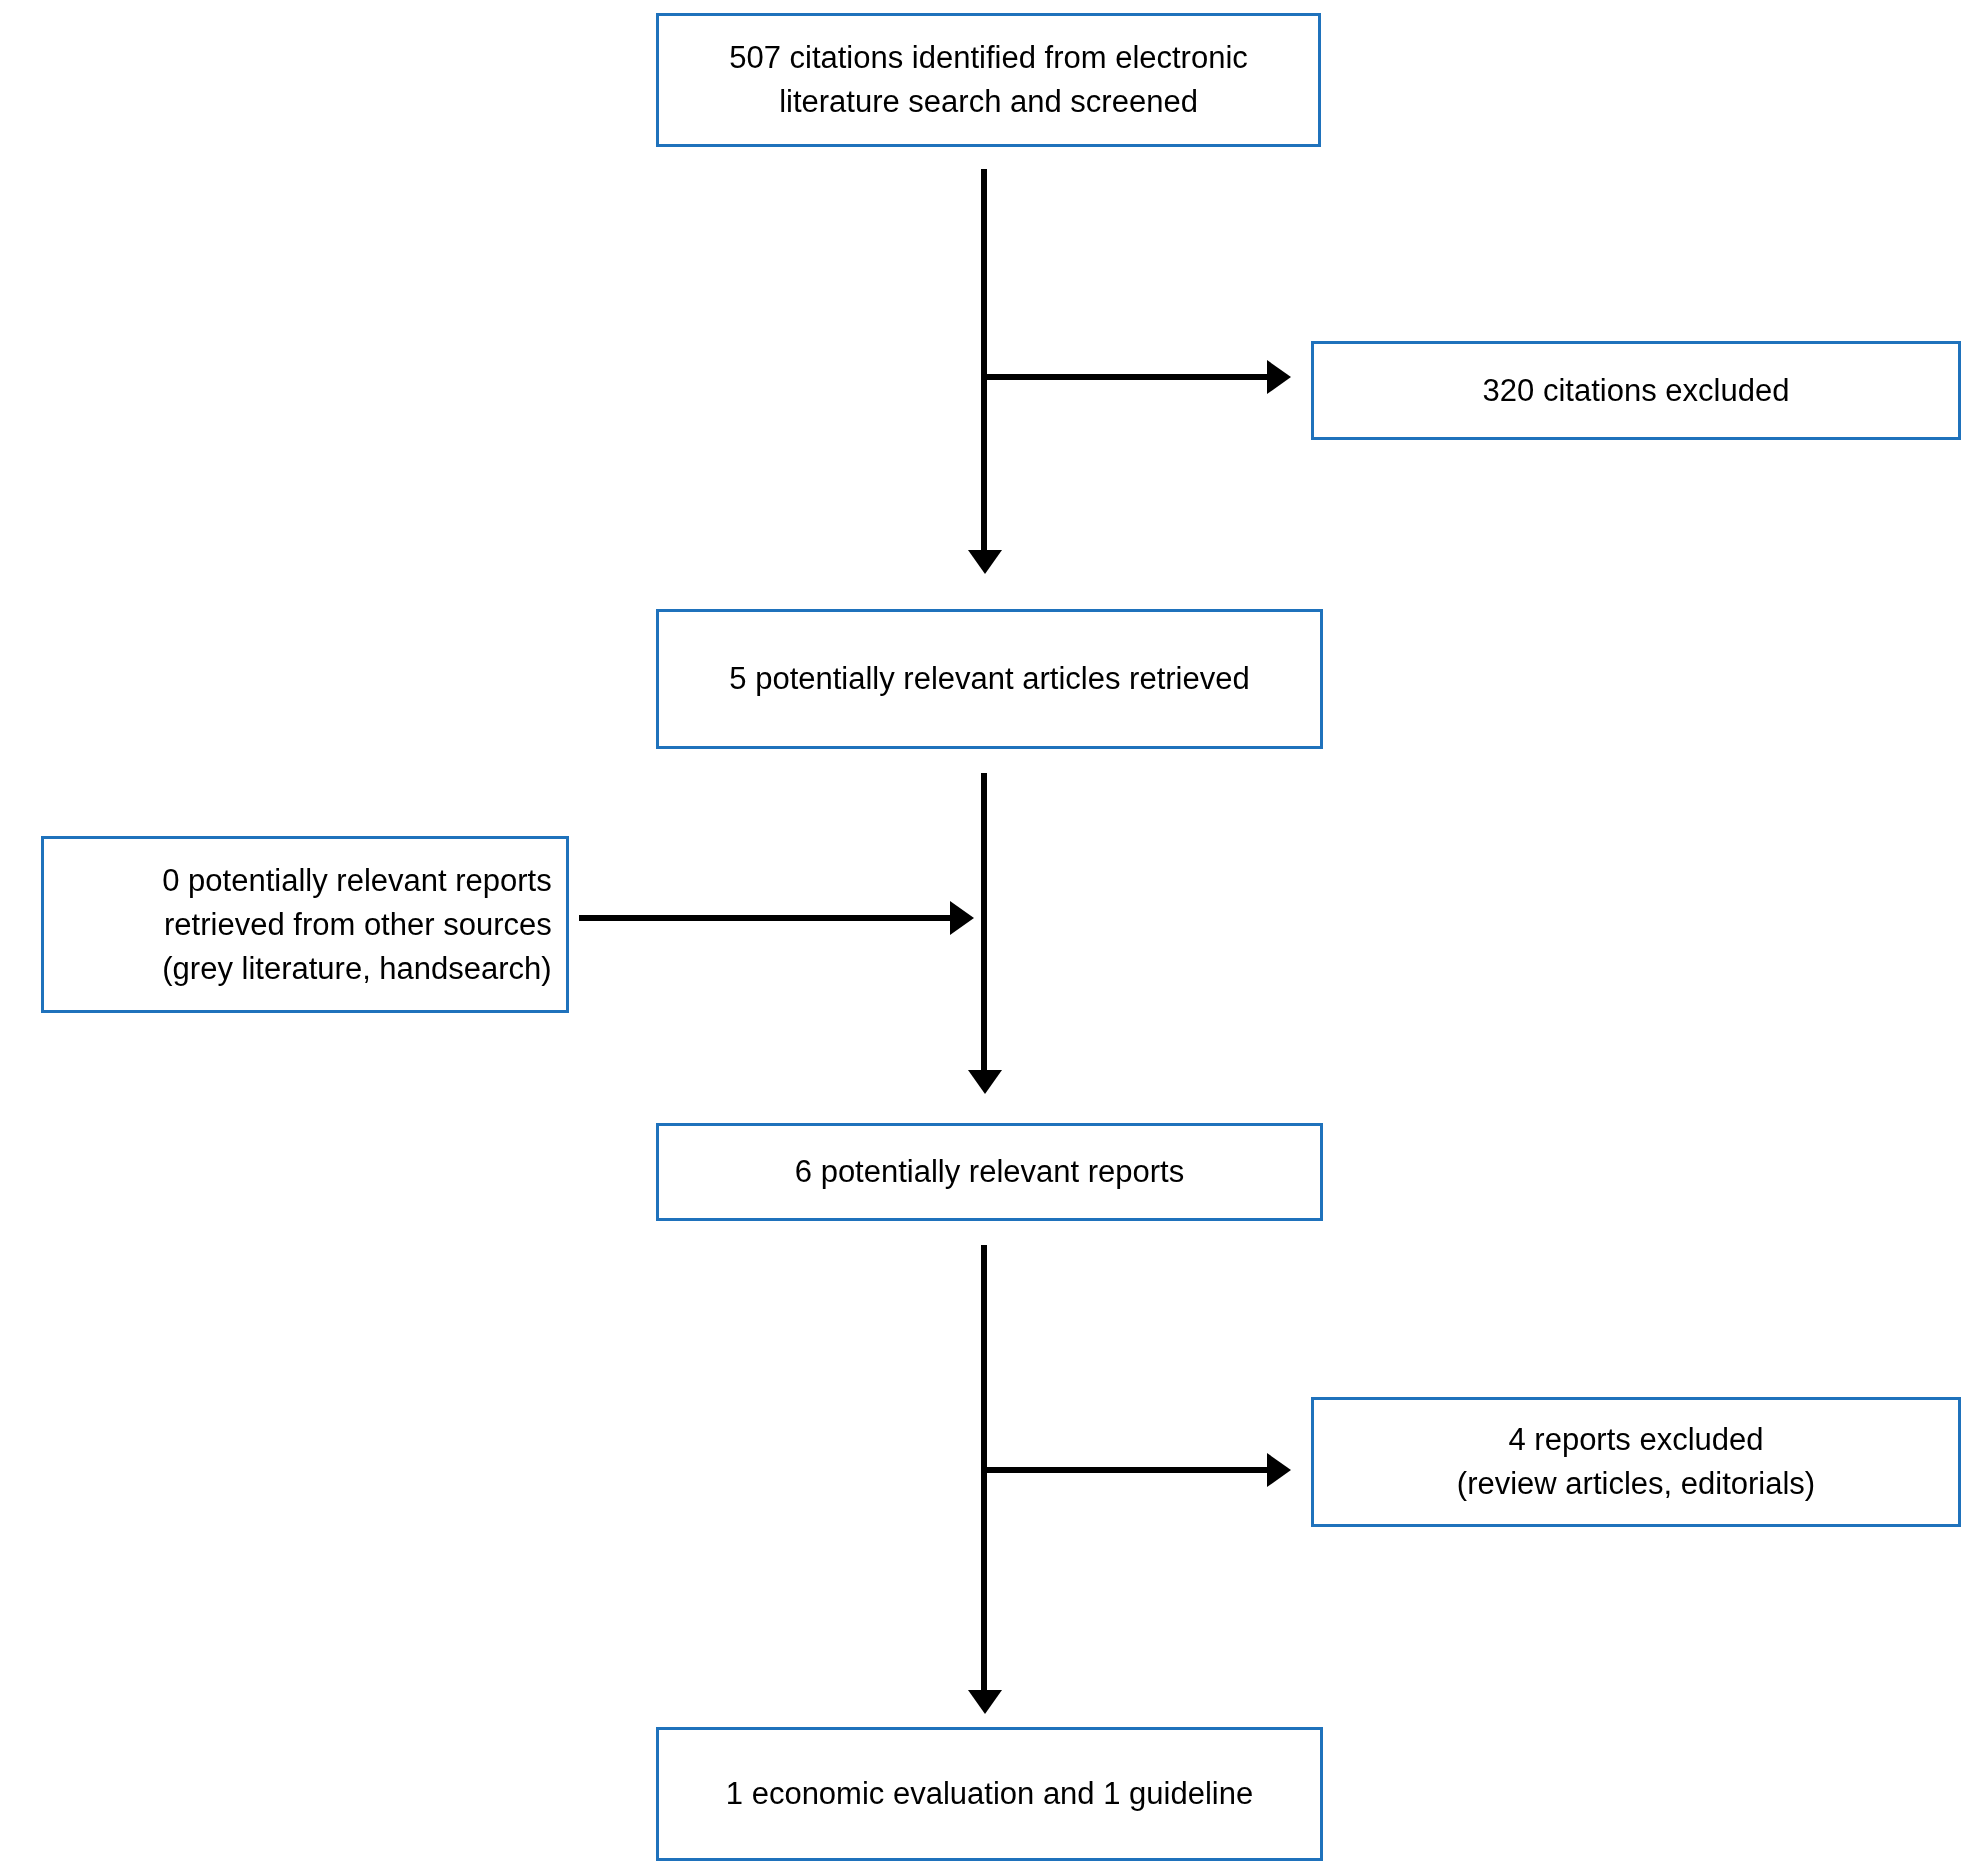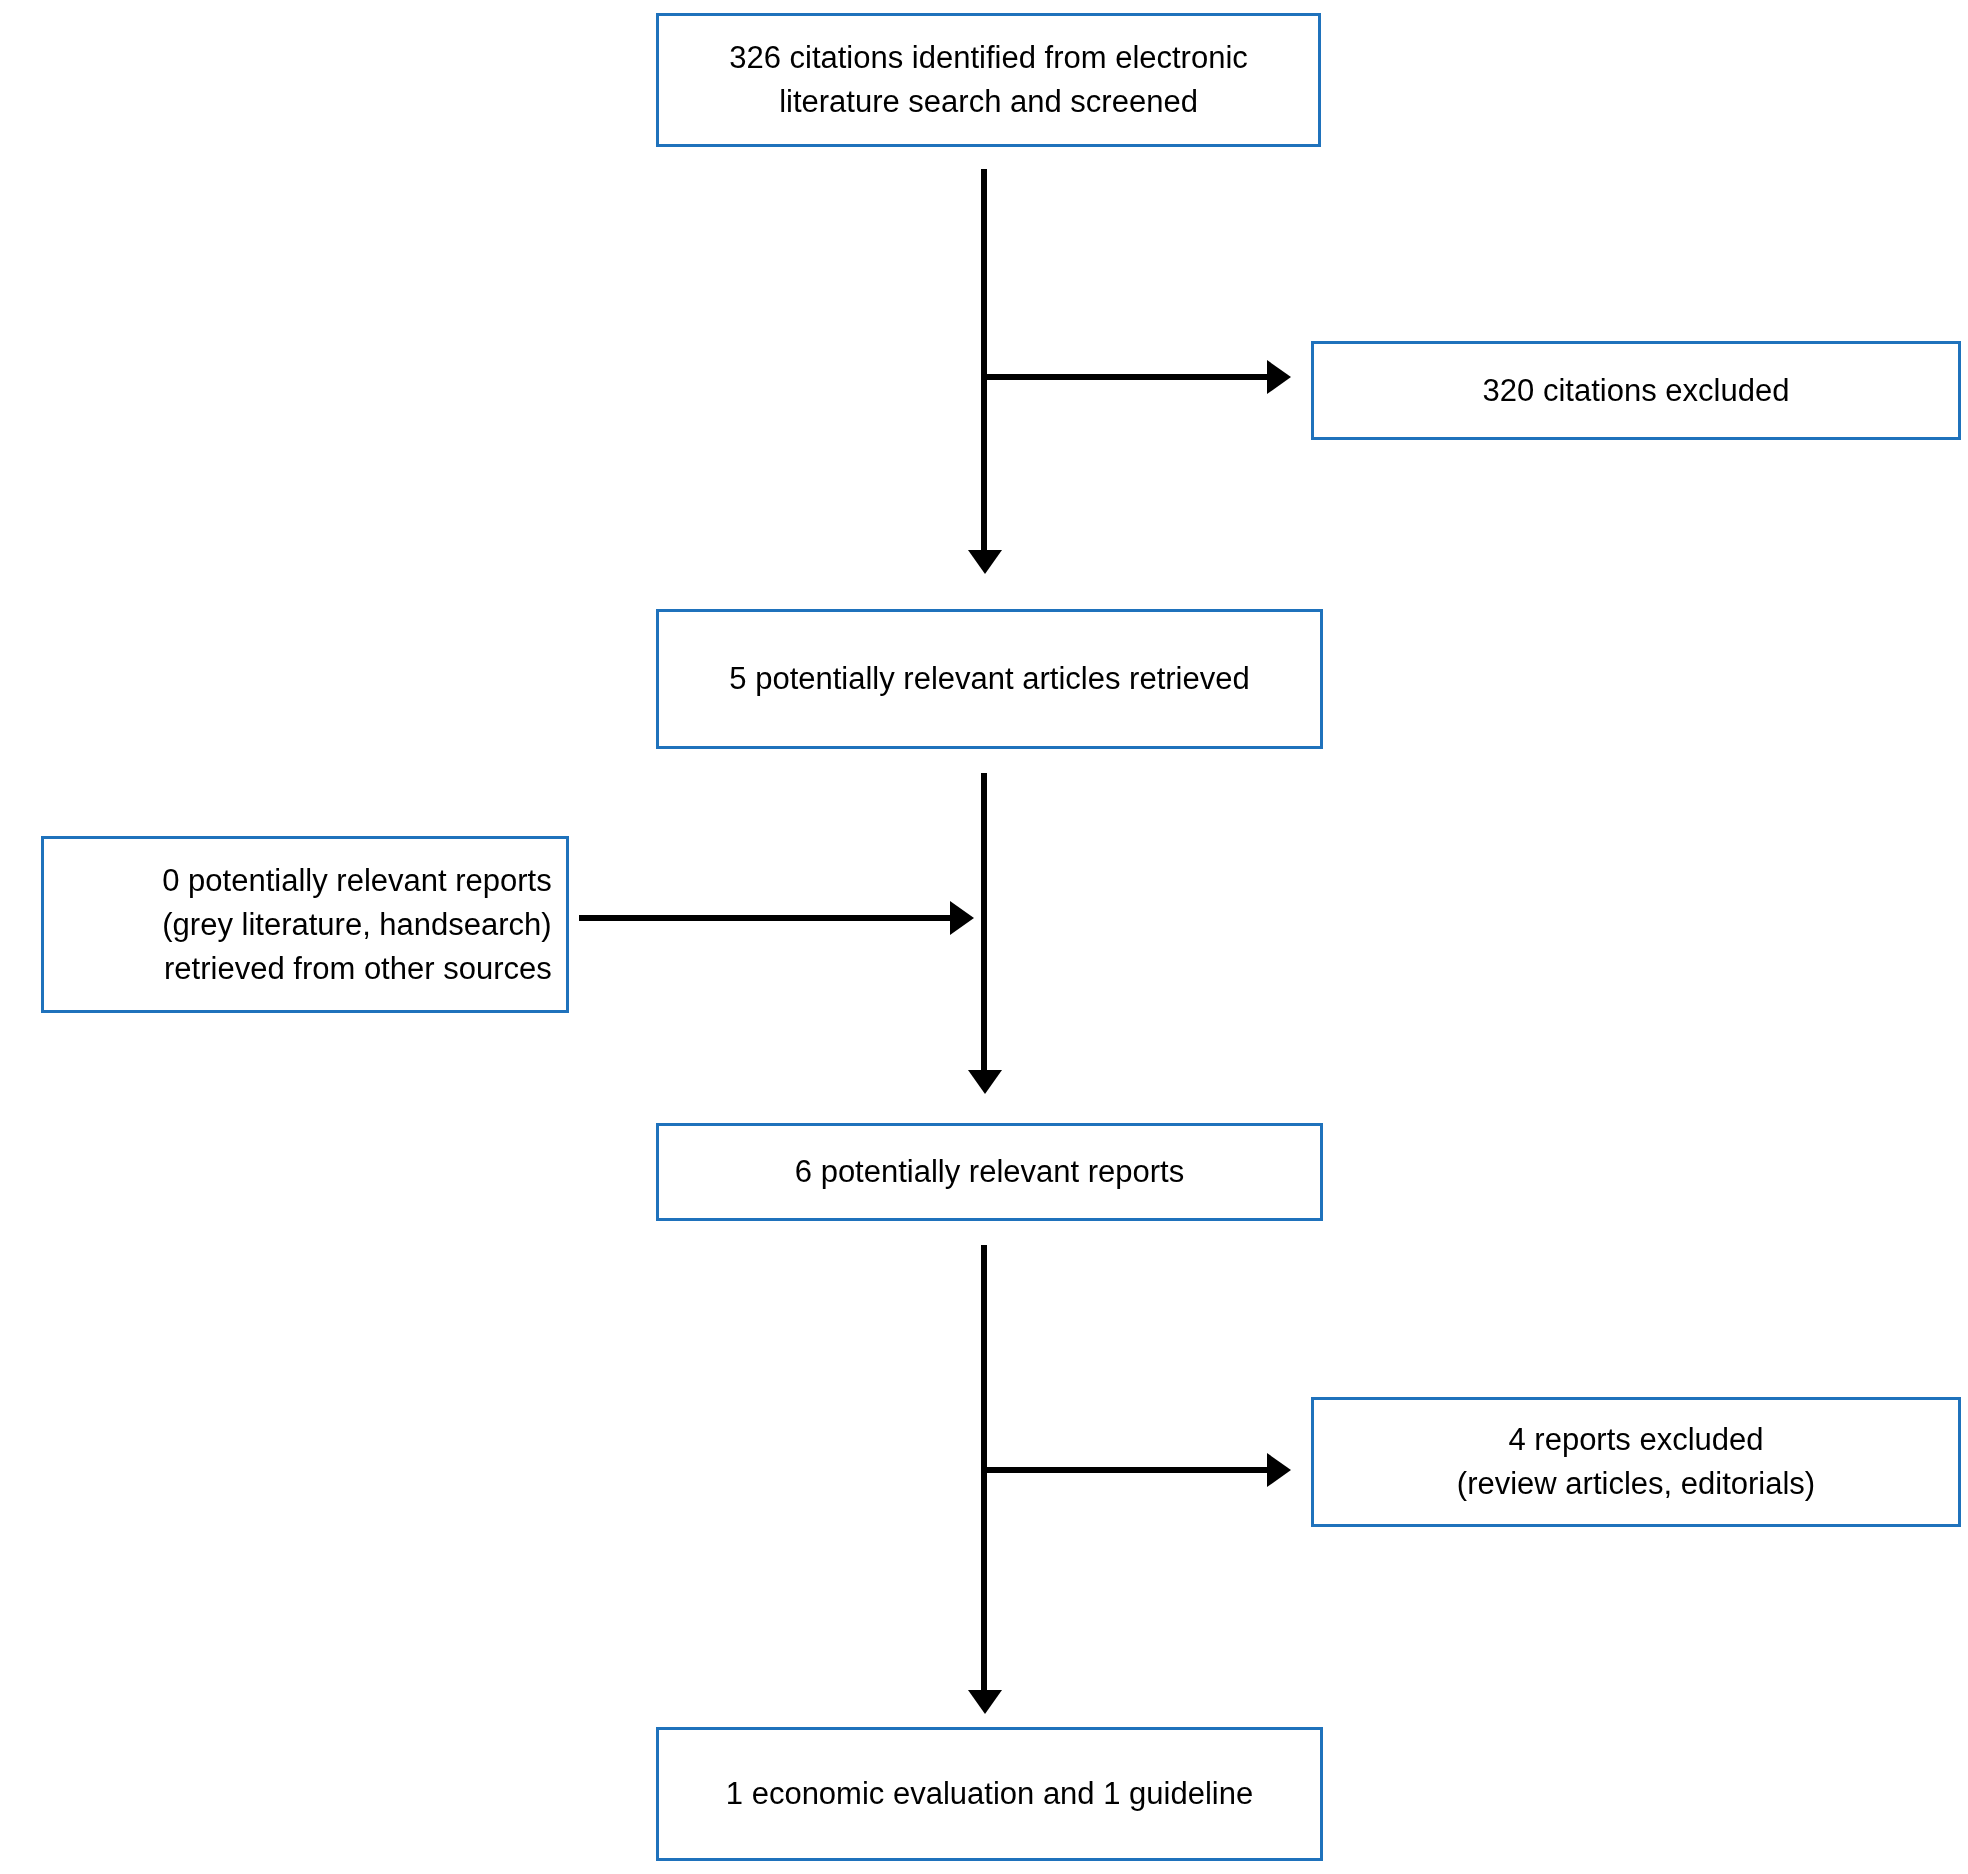--- a/index.html
+++ b/index.html
@@ -49,36 +49,36 @@
     border-right:17px solid transparent;
     border-top:24px solid var(--arrow);
   }
 </style>
 </head>
 <body>
 
 <div id="canvas">
 
   <div class="box" style="left:656px;top:12.5px;width:665px;height:134px;">
-    <div>326 citations identified from electronic</div>
+    <div>507 citations identified from electronic</div>
     <div>literature search and screened</div>
   </div>
 
   <div class="box" style="left:1311px;top:341px;width:650px;height:99px;">
     <div>320 citations excluded</div>
   </div>
 
   <div class="box" style="left:656px;top:609px;width:667px;height:140px;">
     <div>5 potentially relevant articles retrieved</div>
   </div>
 
   <div class="box" style="left:41px;top:836px;width:528px;height:177px;align-items:flex-end;">
     <div>0 potentially relevant reports</div>
+    <div>retrieved from other sources</div>
     <div>(grey literature, handsearch)</div>
-    <div>retrieved from other sources</div>
   </div>
 
   <div class="box" style="left:656px;top:1123px;width:667px;height:98px;">
     <div>6 potentially relevant reports</div>
   </div>
 
   <div class="box" style="left:1311px;top:1397px;width:650px;height:130px;text-align:center;">
     <div>4 reports excluded</div>
     <div>(review articles, editorials)</div>
   </div>

